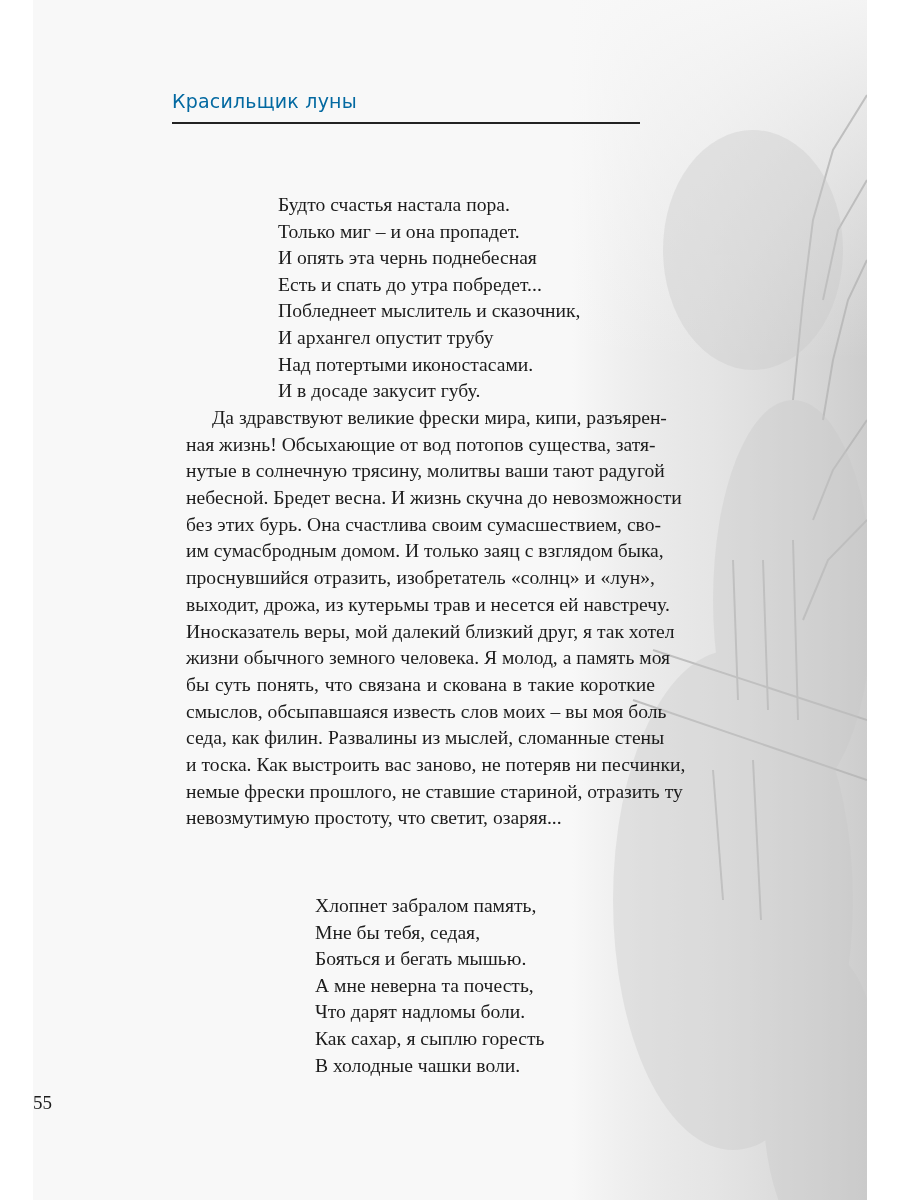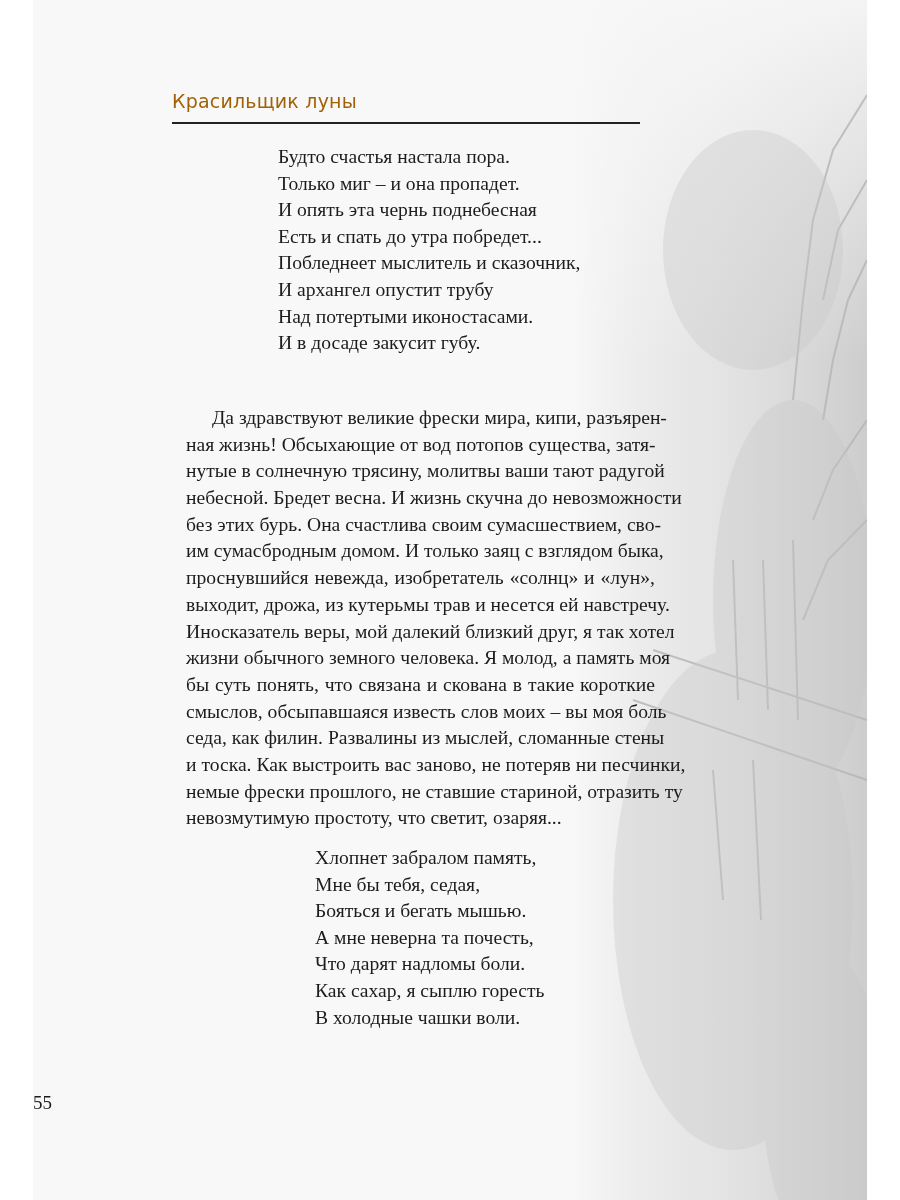--- a/index.html
+++ b/index.html
@@ -14,28 +14,28 @@
       background: #f8f8f8;
       overflow: hidden;
     }
     .bg-art {
       position: absolute; left: 0; top: 0; width: 834px; height: 1200px;
       pointer-events: none;
     }
     .running-head {
       position: absolute; left: 139px; top: 90px;
       font-family: "DejaVu Sans", "Liberation Sans", sans-serif;
-      font-size: 19px; letter-spacing: 0.2px; color: #a16207;
+      font-size: 19px; letter-spacing: 0.2px; color: #0369a1;
     }
     .head-rule {
       position: absolute; left: 139px; top: 122px; width: 468px; height: 1.5px;
       background: #222;
     }
     .verse {
-      position: absolute; font-size: 19.6px; line-height: 26.6px; white-space: nowrap;
+      position: absolute; font-size: 19.6px; line-height: 26.6px; white-space: nowrap; margin-top: 48px;
     }
     .verse div { height: 26.6px; }
     .verse1 { left: 245px; top: 144px; }
     .verse2 { left: 282px; top: 845px; }
     .prose {
       position: absolute; left: 135px; top: 405px; width: 469px;
       font-size: 19.6px; line-height: 26.7px; text-align: justify;
       hyphens: manual;
       margin-left: 18px;
     }
@@ -100,21 +100,21 @@
     <div>И в досаде закусит губу.</div>
   </div>
 
   <div class="prose">
     <span class="ln indent">Да здравствуют великие фрески мира, кипи, разъярен-</span>
     <span class="ln">ная жизнь! Обсыхающие от вод потопов существа, затя-</span>
     <span class="ln">нутые в солнечную трясину, молитвы ваши тают радугой</span>
     <span class="ln">небесной. Бредет весна. И жизнь скучна до невозможности</span>
     <span class="ln">без этих бурь. Она счастлива своим сумасшествием, сво-</span>
     <span class="ln">им сумасбродным домом. И только заяц с взглядом быка,</span>
-    <span class="ln">проснувшийся невежда, изобретатель «солнц» и «лун»,</span>
+    <span class="ln">проснувшийся отразить, изобретатель «солнц» и «лун»,</span>
     <span class="ln">выходит, дрожа, из кутерьмы трав и несется ей навстречу.</span>
     <span class="ln">Иносказатель веры, мой далекий близкий друг, я так хотел</span>
     <span class="ln">жизни обычного земного человека. Я молод, а память моя</span>
     <span class="ln">бы суть понять, что связана и скована в такие короткие</span>
     <span class="ln">смыслов, обсыпавшаяся известь слов моих – вы моя боль</span>
     <span class="ln">седа, как филин. Развалины из мыслей, сломанные стены</span>
     <span class="ln">и тоска. Как выстроить вас заново, не потеряв ни песчинки,</span>
     <span class="ln">немые фрески прошлого, не ставшие стариной, отразить ту</span>
     <span class="ln last">невозмутимую простоту, что светит, озаряя...</span>
   </div>

